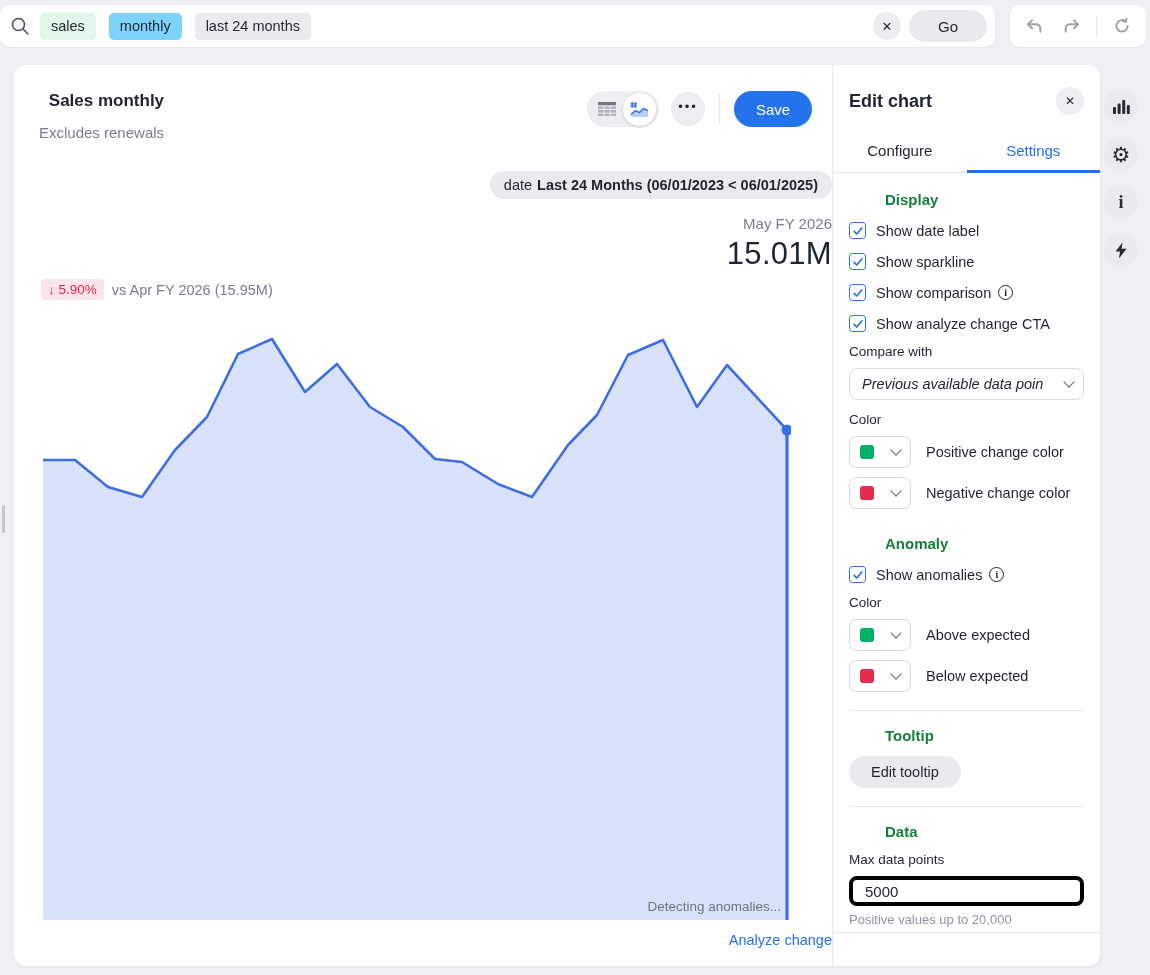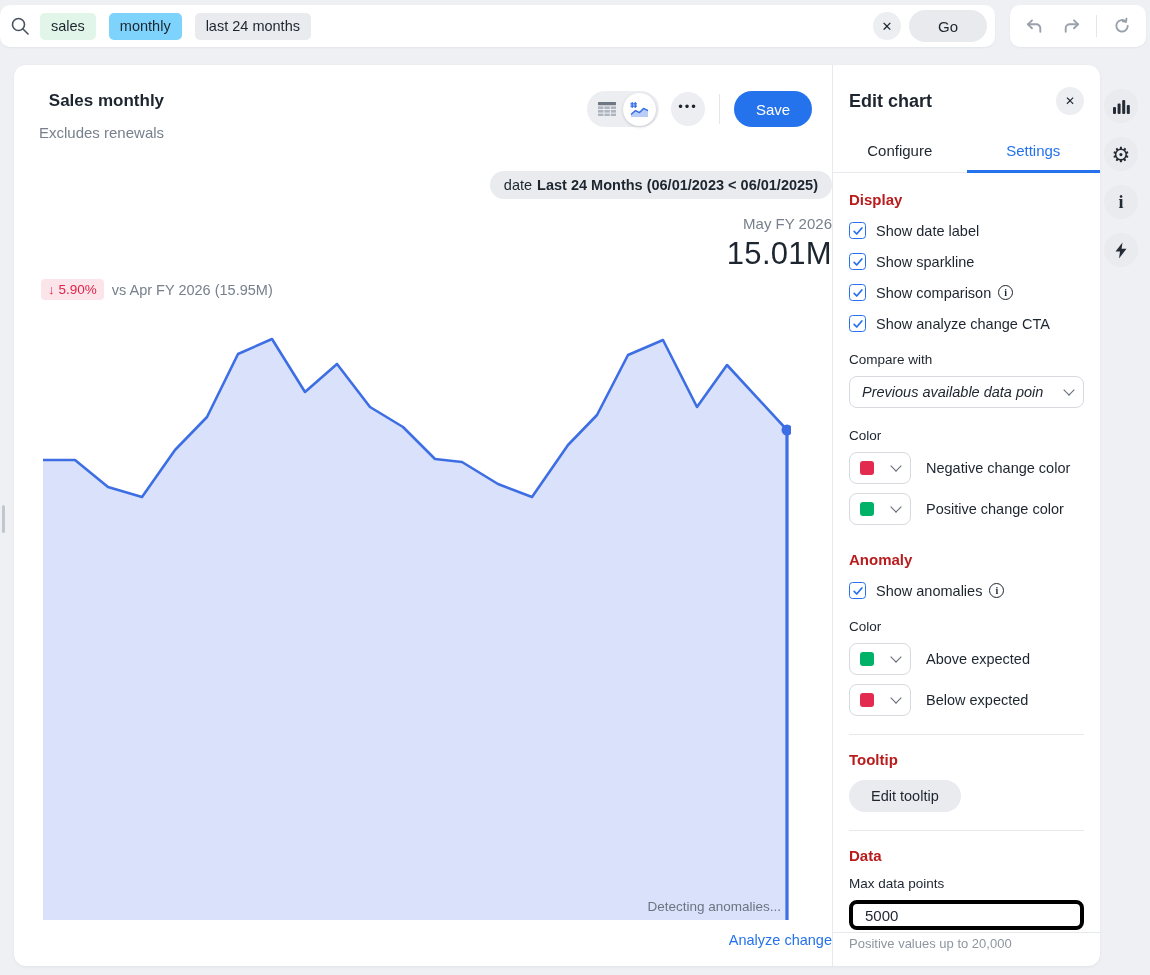--- a/index.html
+++ b/index.html
@@ -79,31 +79,31 @@
   .panel-header { display:flex; align-items:center; justify-content:space-between;
     padding:22px 16px 0 16px; }
   .panel-title { font-size:18px; font-weight:bold; color:#1d252f; }
   .panel-close { width:28px; height:28px; border-radius:50%; background:#eceef1;
     display:flex; align-items:center; justify-content:center; font-size:12px; cursor:pointer; }
   .tabs { display:flex; margin-top:18px; border-bottom:1px solid #e7e9ed; }
   .tab { flex:1; text-align:center; font-size:15px; padding:9px 0 11px; cursor:pointer;
     color:#1d252f; border-bottom:3px solid transparent; margin-bottom:-1px; }
   .tab.active { color:#2472ec; border-bottom-color:#2472ec; }
   .panel-body { padding:18px 16px 0 16px; }
-  .sec-heading { font-size:15px; font-weight:bold; color:#b91c1c; }
+  .sec-heading { font-size:15px; font-weight:bold; color:#15803d;margin-left:36px; }
   .check-row { display:flex; align-items:center; margin-top:14px; }
   .checkbox { width:17px; height:17px; border:1.6px solid #2770ef; border-radius:3.5px;
     background:#fff; flex:none; display:flex; align-items:center; justify-content:center; cursor:pointer; }
   .checkbox svg { display:none; }
   .checkbox.checked svg { display:block; }
   .check-label { font-size:14.5px; margin-left:10px; color:#1d252f; }
   .info-icon { width:15px; height:15px; border:1.4px solid #1d252f; border-radius:50%;
     display:inline-flex; align-items:center; justify-content:center; margin-left:7px;
     font-size:10px; font-weight:bold; font-family:"Liberation Serif", serif; color:#1d252f; }
-  .field-label { font-size:13.5px; color:#1d252f; margin-top:20px; }
+  .field-label { font-size:13.5px; color:#1d252f; margin-top:12px; }
   .select { margin-top:9px; height:32px; border:1px solid #d6dade; border-radius:8px;
     display:flex; align-items:center; padding:0 10px 0 12px; cursor:pointer; background:#fff;font-style:italic; }
   .select .sel-text { flex:1; font-size:14.5px; color:#1d252f; white-space:nowrap;
     overflow:hidden; }
   .chev { width:8px; height:8px; border-right:1.7px solid #5f6874;
     border-bottom:1.7px solid #5f6874; transform:rotate(45deg); margin-top:-4px; flex:none; }
   .color-row { display:flex; align-items:center; margin-top:9px; }
   .color-select { width:62px; height:32px; border:1px solid #d6dade; border-radius:8px;
     display:flex; align-items:center; justify-content:space-between; padding:0 10px; cursor:pointer; background:#fff; }
   .swatch { width:14px; height:14px; border-radius:3px; }
@@ -295,31 +295,31 @@
 
       <div class="field-label">Compare with</div>
       <div class="select">
         <span class="sel-text">Previous available data poin</span>
         <span class="chev"></span>
       </div>
 
       <div class="field-label">Color</div>
       <div class="color-row">
         <span class="color-select">
+          <span class="swatch" style="background:#00b268"></span>
+          <span class="chev"></span>
+        </span>
+        <span class="color-label">Positive change color</span>
+      </div>
+      <div class="color-row">
+        <span class="color-select">
           <span class="swatch" style="background:#e22b4e"></span>
           <span class="chev"></span>
         </span>
         <span class="color-label">Negative change color</span>
-      </div>
-      <div class="color-row">
-        <span class="color-select">
-          <span class="swatch" style="background:#00b268"></span>
-          <span class="chev"></span>
-        </span>
-        <span class="color-label">Positive change color</span>
       </div>
 
       <div class="sec-heading" style="margin-top:26px">Anomaly</div>
       <div class="check-row">
         <span class="checkbox checked">
           <svg width="12" height="12" viewBox="0 0 14 14">
               <path d="M2.5 7.5 L5.5 10.5 L11.5 3.5" fill="none" stroke="#2770ef" stroke-width="2" stroke-linecap="round" stroke-linejoin="round"></path>
             </svg>
         </span>
         <span class="check-label">Show anomalies</span>

